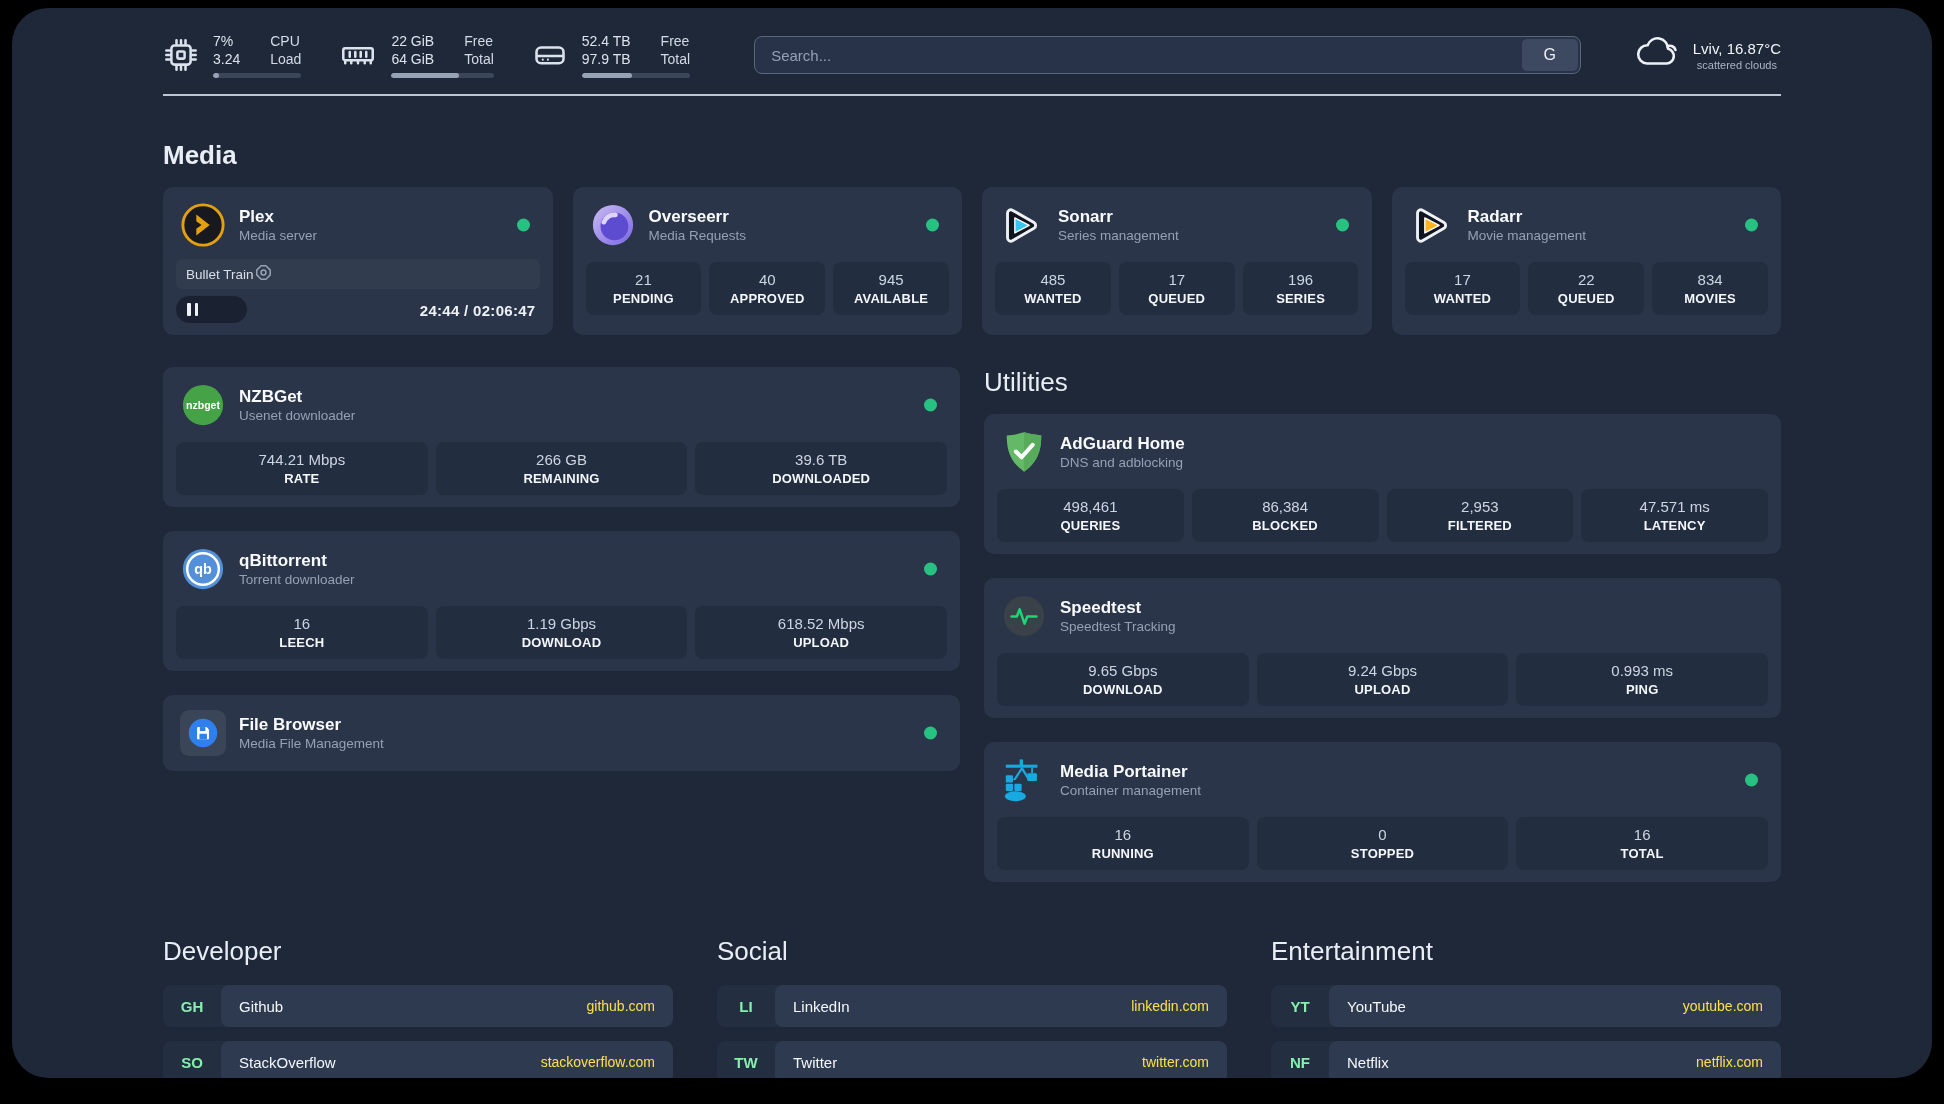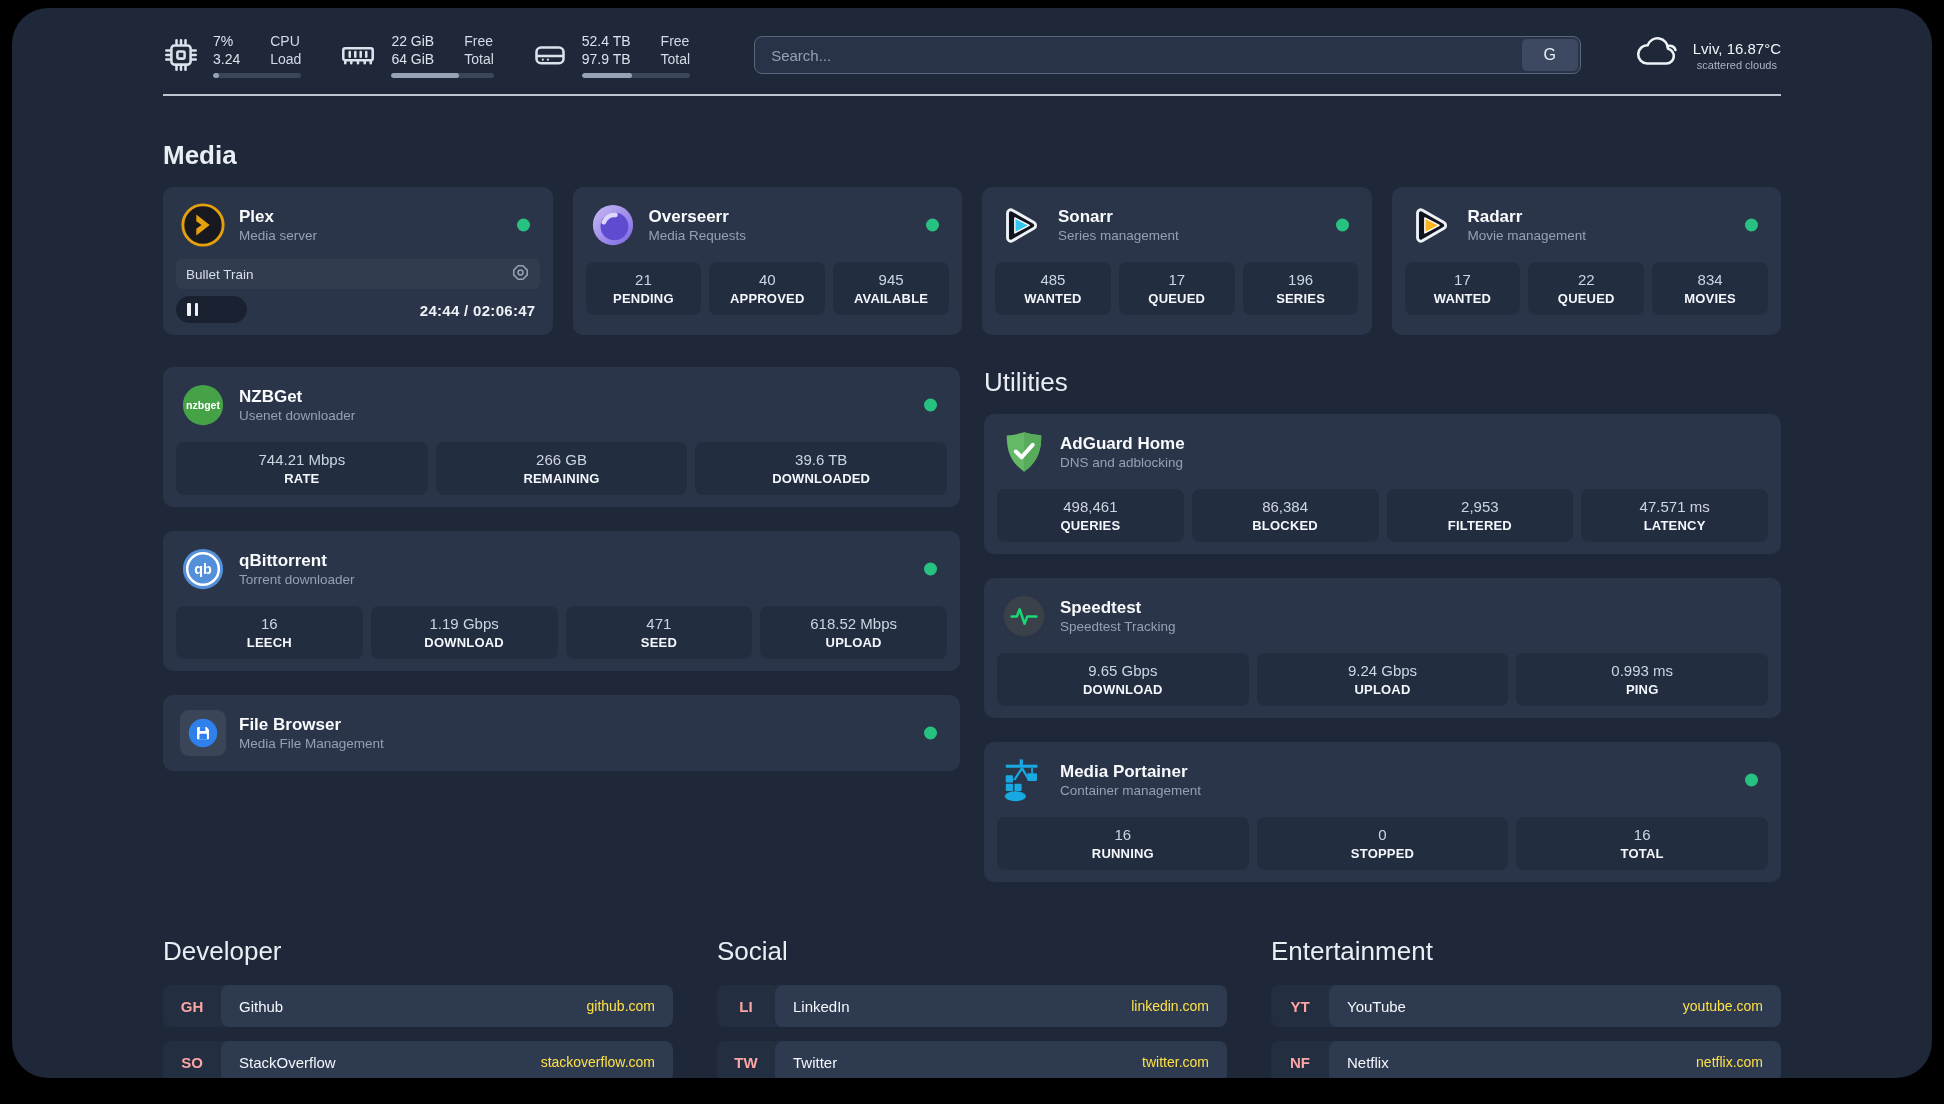--- a/index.html
+++ b/index.html
@@ -62,42 +62,42 @@
   .card-sub{font-size:13.5px;color:#94a0b4;line-height:18px;}
   .dot{position:absolute;right:10px;top:50%;transform:translateY(-50%);width:13px;height:13px;border-radius:50%;background:#27c281;}
   .stats-row{display:flex;gap:8px;margin-top:11px;}
   .stat-box{flex:1;background:#232d40;border-radius:8px;text-align:center;padding:8px 4px 9px;}
   .stat-value{font-size:15px;color:#cdd5e1;line-height:19px;}
   .stat-label{font-size:13px;font-weight:700;color:#f4f7fb;margin-top:2px;letter-spacing:.2px;}
 
   
   .player{margin-top:8px;}
   .player-title-row{
-    display:flex;align-items:center;justify-content:space-between;
+    display:flex;align-items:center;justify-content:flex-start;
     background:rgba(255,255,255,.035);border-radius:6px;padding:4px 10px;
     font-size:13.5px;color:#d9dfe9;
   }
   .player-progress{position:relative;height:27px;margin-top:7px;}
   .player-fill{
     position:absolute;left:0;top:0;bottom:0;background:#1a2232;border-radius:14px;
     display:flex;align-items:center;padding-left:11px;box-sizing:border-box;min-width:44px;
   }
   .pause-icon{display:flex;gap:4px;}
   .pause-icon i{display:block;width:3.5px;height:13px;background:#eef2f7;border-radius:1px;}
   .player-time{
     position:absolute;right:4px;top:50%;transform:translateY(-50%);
     font-size:15px;font-weight:700;color:#eef2f7;letter-spacing:.3px;
   }
 
   
   .bm-grid{display:grid;grid-template-columns:repeat(3,1fr);gap:44px;margin-top:54px;}
   .bm-title{margin-bottom:18px;}
   .bm-row{display:flex;align-items:stretch;height:42px;border-radius:8px;background:#232e41;overflow:hidden;margin-bottom:14px;cursor:pointer;}
   .bm-row:last-child{margin-bottom:0;}
-  .bm-abbr{width:58px;display:flex;align-items:center;justify-content:center;color:#fca5a5;font-size:15px;font-weight:600;}
+  .bm-abbr{width:58px;display:flex;align-items:center;justify-content:center;color:#86efac;font-size:15px;font-weight:600;}
   .bm-pill{flex:1;background:#2e3a50;border-radius:8px;display:flex;align-items:center;justify-content:space-between;padding:0 18px;}
   .bm-name{font-size:15px;color:#f4f7fb;}
   .bm-domain{font-size:14px;color:#fde047;}
 </style>
 </head>
 <body>
 
 <div class="panel">
   <div class="content">
 
@@ -390,24 +390,20 @@
           <div class="stats-row">
             <div class="stat-box">
               <div class="stat-value">16</div>
               <div class="stat-label">LEECH</div>
             </div>
             <div class="stat-box">
               <div class="stat-value">1.19 Gbps</div>
               <div class="stat-label">DOWNLOAD</div>
             </div>
             <div class="stat-box">
-              <div class="stat-value">471</div>
-              <div class="stat-label">SEED</div>
-            </div>
-            <div class="stat-box">
               <div class="stat-value">618.52 Mbps</div>
               <div class="stat-label">UPLOAD</div>
             </div>
           </div>
         </div>
 
         <div class="card">
           <div class="card-head">
             <span class="icon-tile">
               <svg width="38" height="38" viewBox="0 0 48 48">

